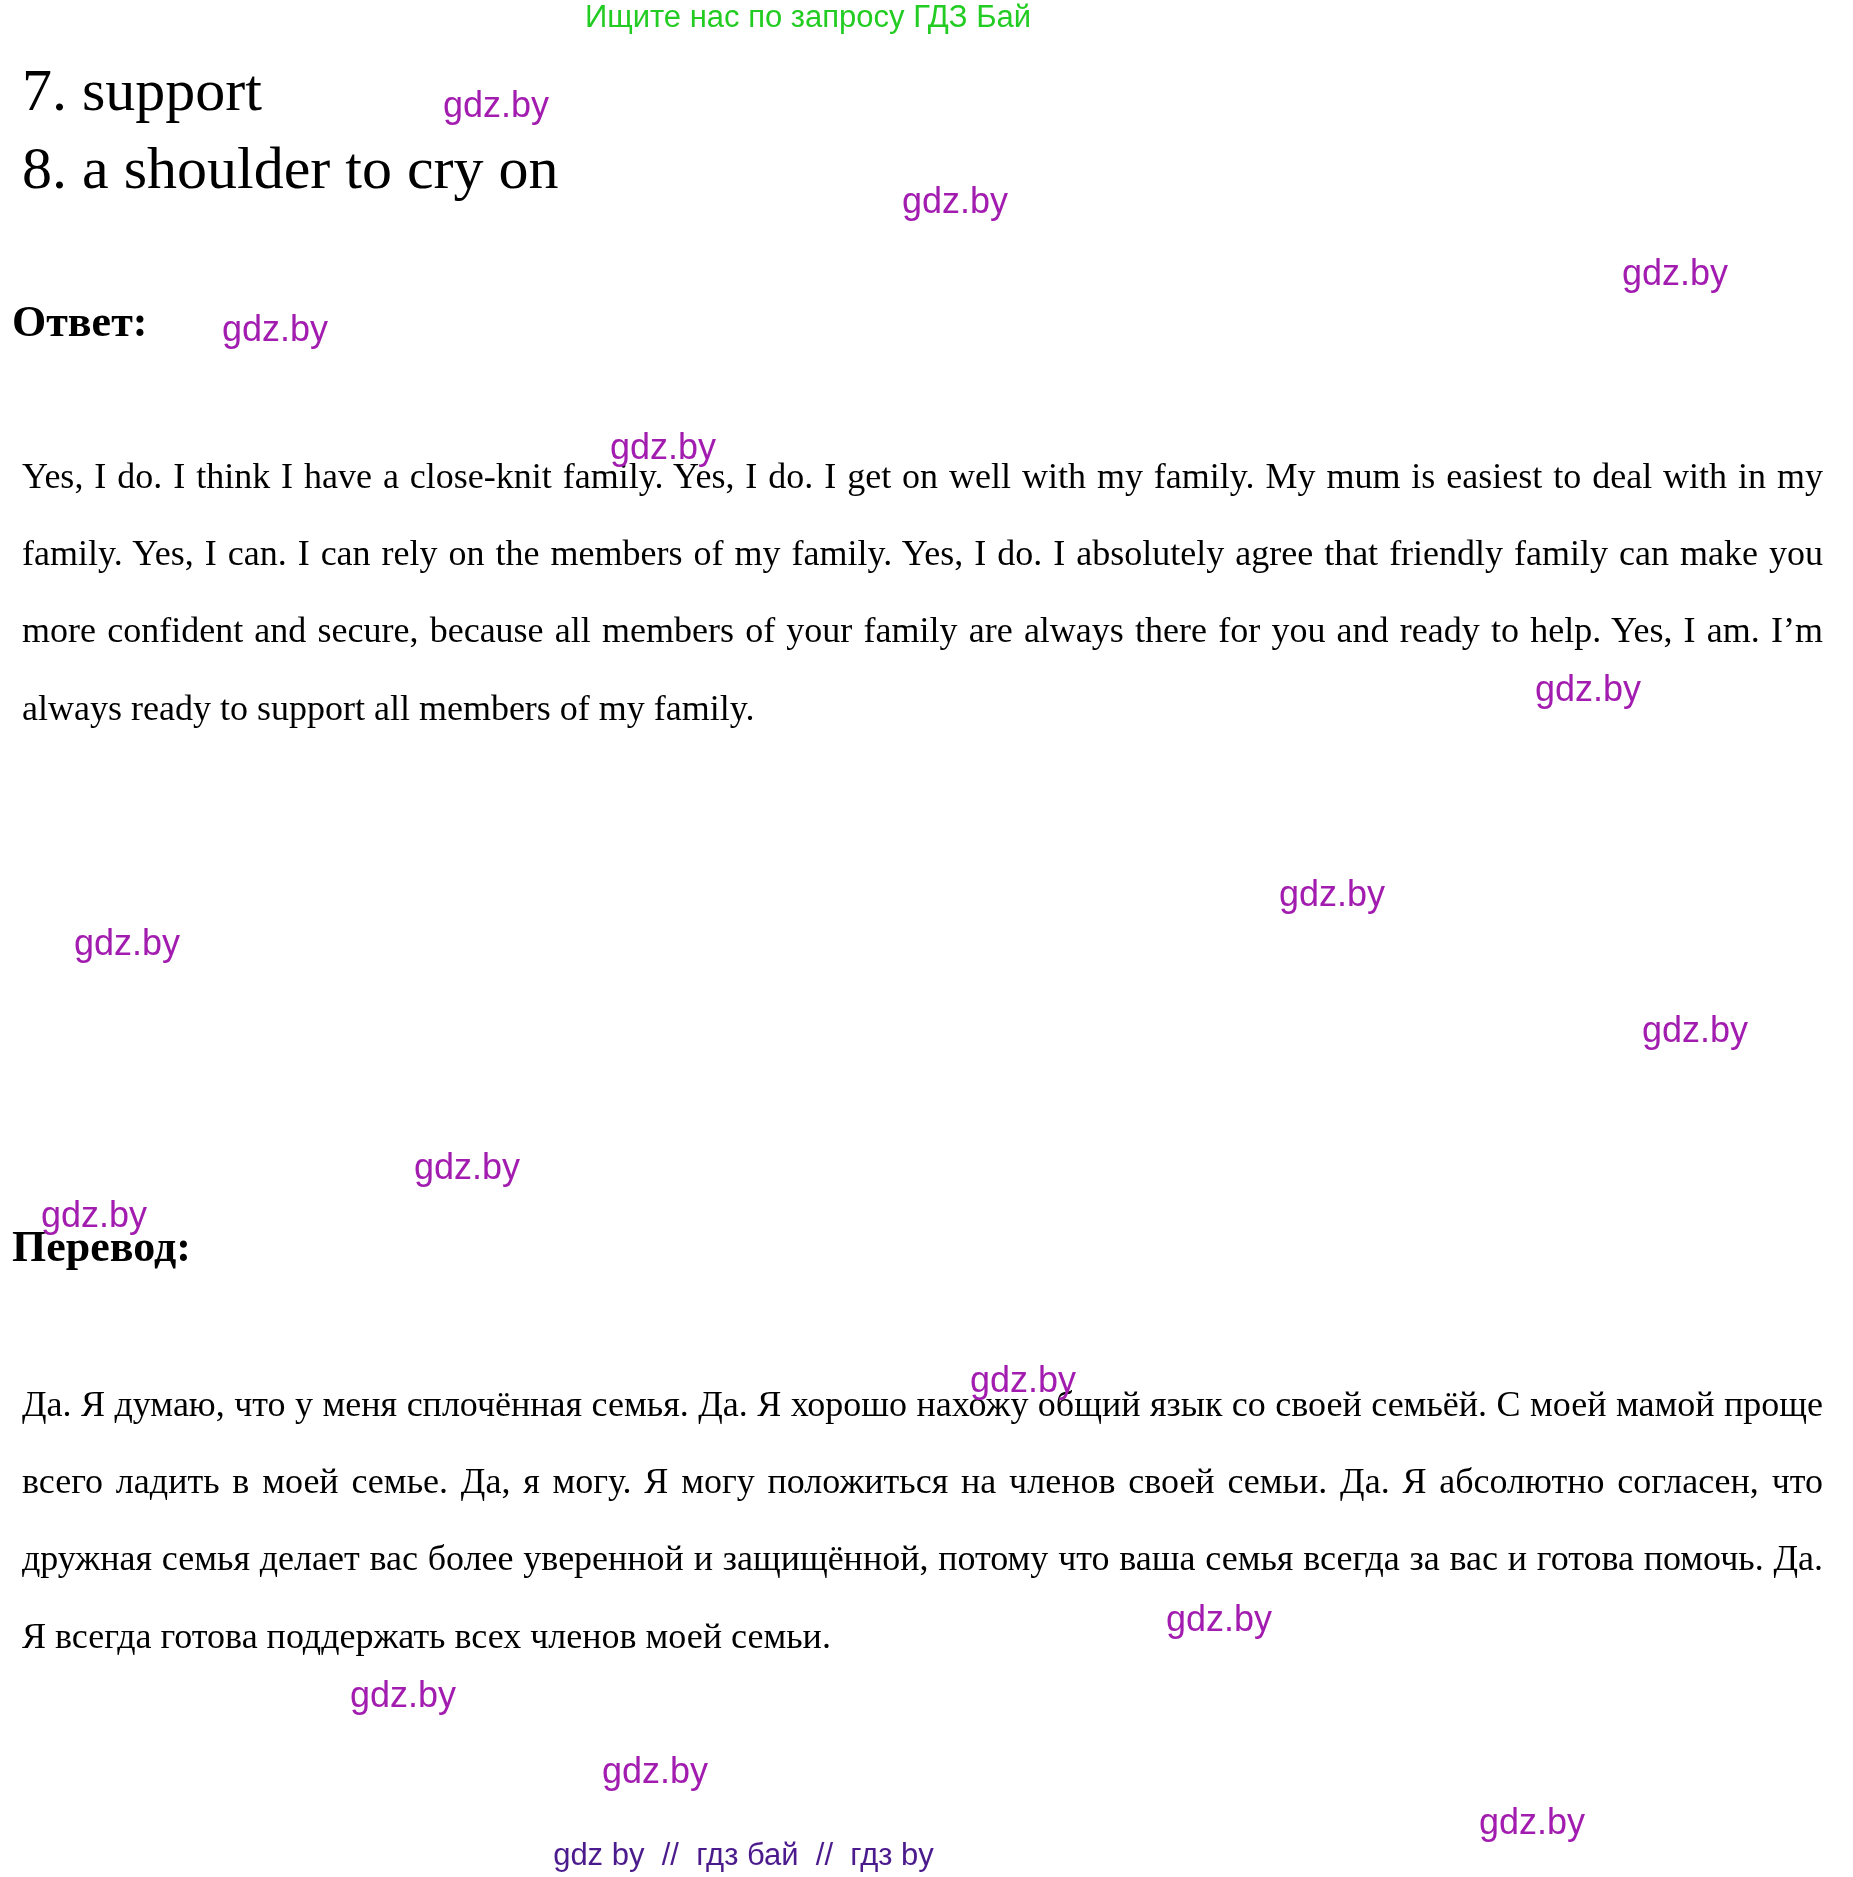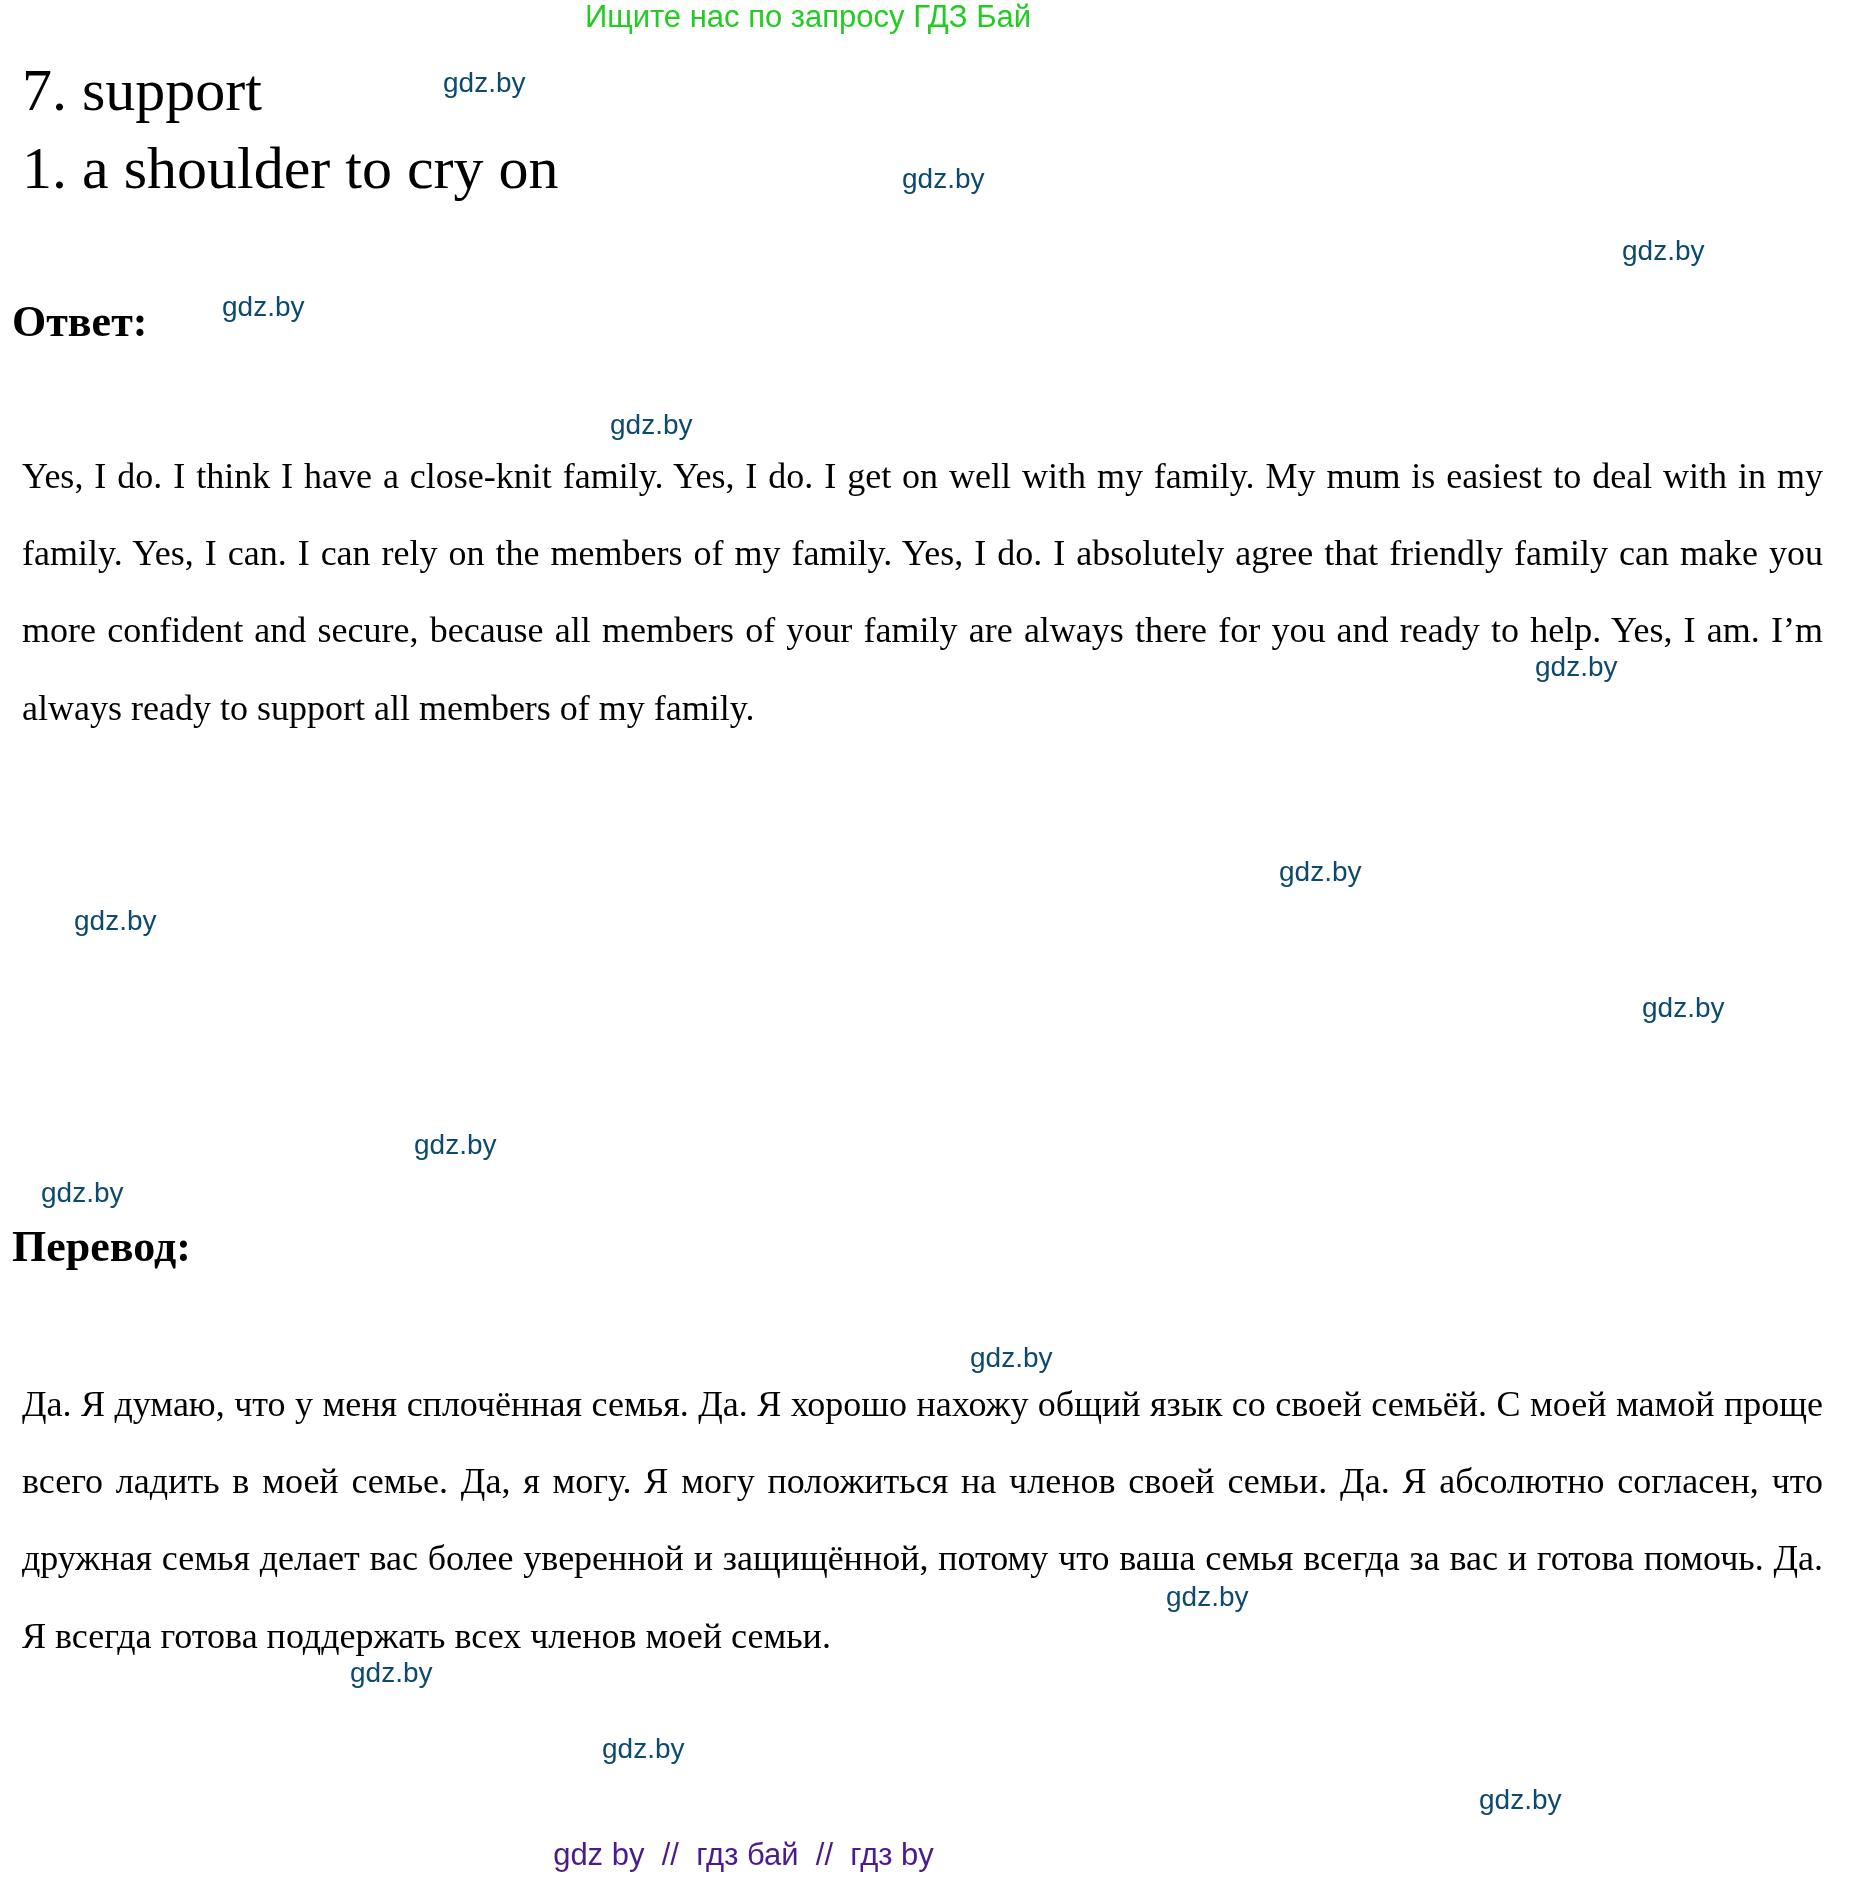--- a/index.html
+++ b/index.html
@@ -15,31 +15,31 @@
   }
   .serif { font-family: "Liberation Serif", "DejaVu Serif", serif; color: #000; }
   .item { position: absolute; left: 22px; font-size: 60px; line-height: 64px; white-space: nowrap; }
   .heading { position: absolute; left: 12px; font-size: 44px; font-weight: bold; line-height: 64px; white-space: nowrap; }
   .para {
     position: absolute; left: 22px; width: 1801px;
     font-size: 36px; line-height: 77.2px; text-align: justify;
     text-align-last: left;
   }
   .wm {
-    position: absolute; font-family: "Liberation Sans", sans-serif; font-size: 28px;
-    color: #0c4a6e; line-height: 30px; white-space: nowrap;
+    position: absolute; font-family: "Liberation Sans", sans-serif; font-size: 36px;
+    color: #a21caf; line-height: 30px; white-space: nowrap; margin-top: 22px;
   }
 </style>
 </head>
 <body>
 
 <div class="header" style="color:#22cc22;">Ищите нас по запросу ГДЗ Бай</div>
 
 <div class="item serif" style="top:58px;">7. support</div>
-<div class="item serif" style="top:136px;">1. a shoulder to cry on</div>
+<div class="item serif" style="top:136px;">8. a shoulder to cry on</div>
 
 <div class="heading serif" style="top:290px;">Ответ:</div>
 
 <div class="para serif" style="top:438px;">Yes, I do. I think I have a close-knit family. Yes, I do. I get on well with my family. My mum is easiest to deal with in my family. Yes, I can. I can rely on the members of my family. Yes, I do. I absolutely agree that friendly family can make you more confident and secure, because all members of your family are always there for you and ready to help. Yes, I am. I’m always ready to support all members of my family.</div>
 
 <div class="heading serif" style="top:1215px;">Перевод:</div>
 
 <div class="para serif" style="top:1366px;">Да. Я думаю, что у меня сплочённая семья. Да. Я хорошо нахожу общий язык со своей семьёй. С моей мамой проще всего ладить в моей семье. Да, я могу. Я могу положиться на членов своей семьи. Да. Я абсолютно согласен, что дружная семья делает вас более уверенной и защищённой, потому что ваша семья всегда за вас и готова помочь. Да. Я всегда готова поддержать всех членов моей семьи.</div>
 
 <div class="wm" style="left:443px; top:68px;">gdz.by</div>

